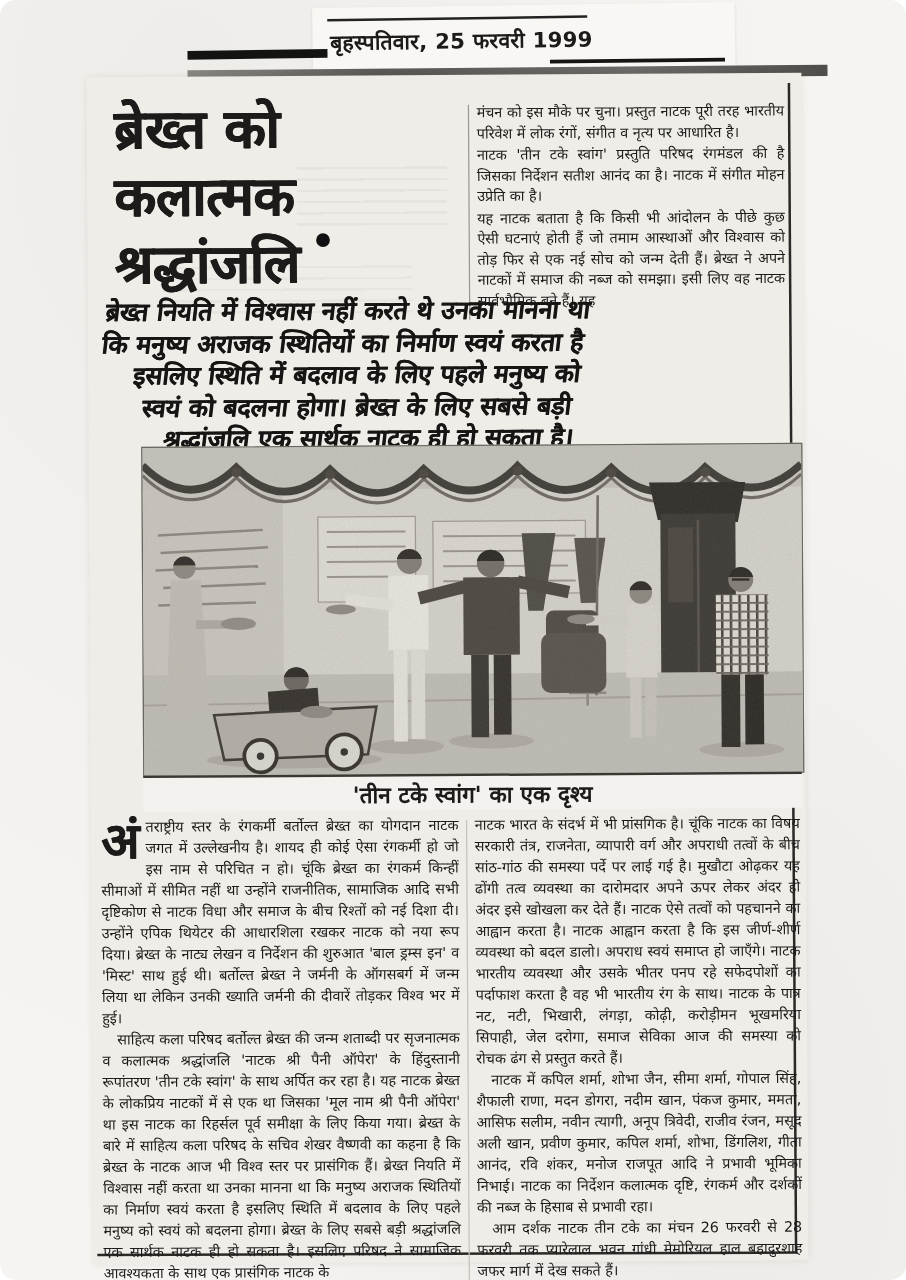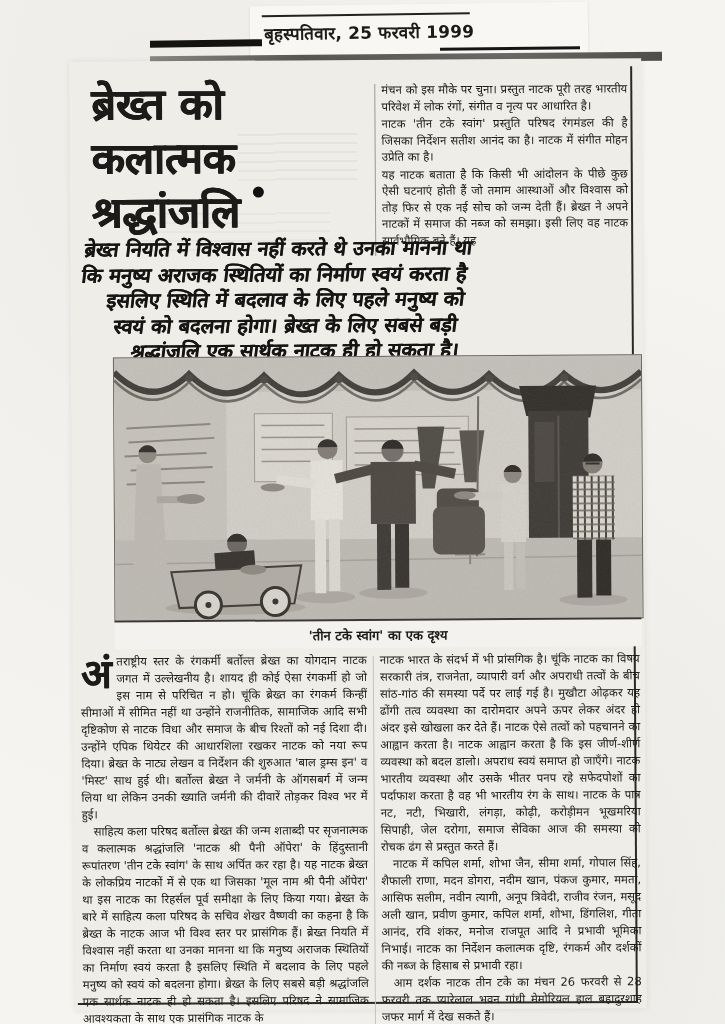--- a/index.html
+++ b/index.html
@@ -4,20 +4,21 @@
 <style>
   html,body{margin:0;padding:0;}
   .page{
     position:relative;width:725px;height:1024px;overflow:hidden;
     background:
       radial-gradient(ellipse at 20% 10%, rgba(0,0,0,0.03), transparent 60%),
       radial-gradient(ellipse at 80% 90%, rgba(0,0,0,0.04), transparent 55%),
       #f5f4f0;
     font-family:"DejaVu Sans", sans-serif;
     color:#1c1b19;
+    border-radius:13px;
   }
   .clip{position:absolute;left:72px;top:60px;width:572px;height:950px;
     background:#eeede8;transform:rotate(-0.35deg);
     box-shadow:0 0 6px rgba(0,0,0,0.08);}
   
   .masthead{position:absolute;left:250px;top:4px;width:338px;height:52px;
     background:#f8f7f3;transform:rotate(-0.8deg);box-shadow:0 1px 3px rgba(0,0,0,0.10);}
   .masthead .topline{position:absolute;left:12px;top:9px;width:208px;height:2px;background:#222;}
   .date-text{position:absolute;left:14px;top:16px;font-size:17px;font-weight:bold;letter-spacing:0.2px;}
   .rule-thick-left{position:absolute;left:150px;top:40px;width:112px;height:7px;background:#131312;transform:rotate(-0.8deg);}
@@ -39,21 +40,21 @@
   .standfirst{position:absolute;left:4px;top:176px;width:600px;
     font-size:20px;font-weight:bold;transform:skewX(-7deg);
     line-height:25.5px;color:#161513;text-shadow:0.4px 0 #161513;}
   .sf-0{padding-left:4px;} .sf-1{padding-left:4px;} .sf-2{padding-left:32px;}
   .sf-3{padding-left:42px;} .sf-4{padding-left:62px;}
   
   .photo{position:absolute;left:42px;top:296px;width:527px;height:262px;border:1px solid #6a6760;background:#c8c5be;}
   .photo svg{display:block;width:100%;height:100%;}
   .caption-bar{position:absolute;left:42px;top:559px;width:527px;height:27px;background:#f3f2ee;
     border-top:2px solid #3a3833;display:flex;align-items:center;justify-content:center;}
-  .caption-text{font-size:13px;font-weight:bold;}
+  .caption-text{font-size:18px;font-weight:bold;}
   
   .bodycols{position:absolute;left:8px;top:592px;width:560px;display:flex;gap:13px;}
   .col{font-size:11.5px;line-height:17px;text-align:justify;}
   .col-left{width:286px;}
   .col-right{width:260px;}
   .col p{margin:0;}
   .col p.indent{text-indent:12px;}
   .dropcap{float:left;font-size:40px;line-height:36px;font-weight:900;padding:2px 5px 0 0;
     text-shadow:0.5px 0 #1c1b19;}
   .col-divider{position:absolute;left:300px;top:596px;width:1px;height:400px;background:#c6c3ba;}

